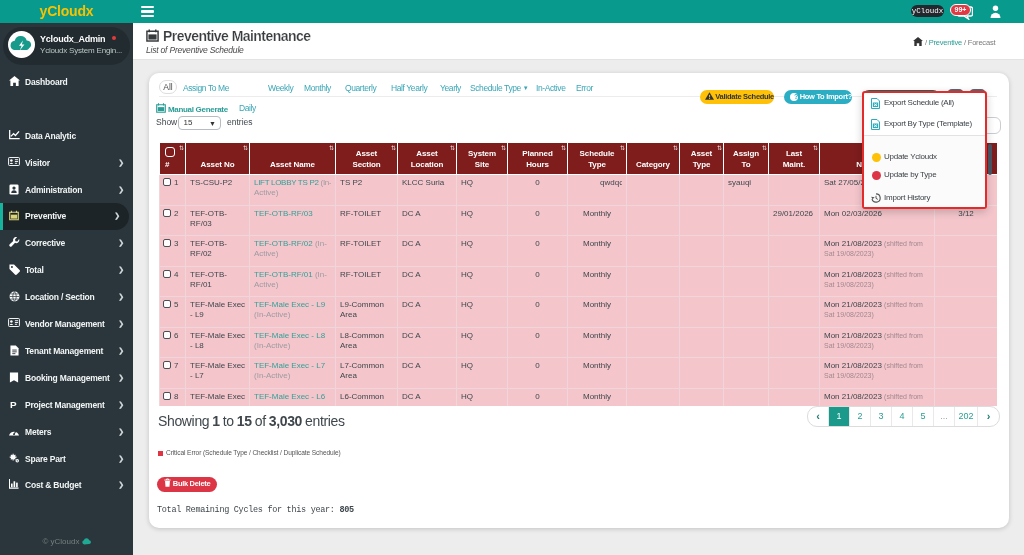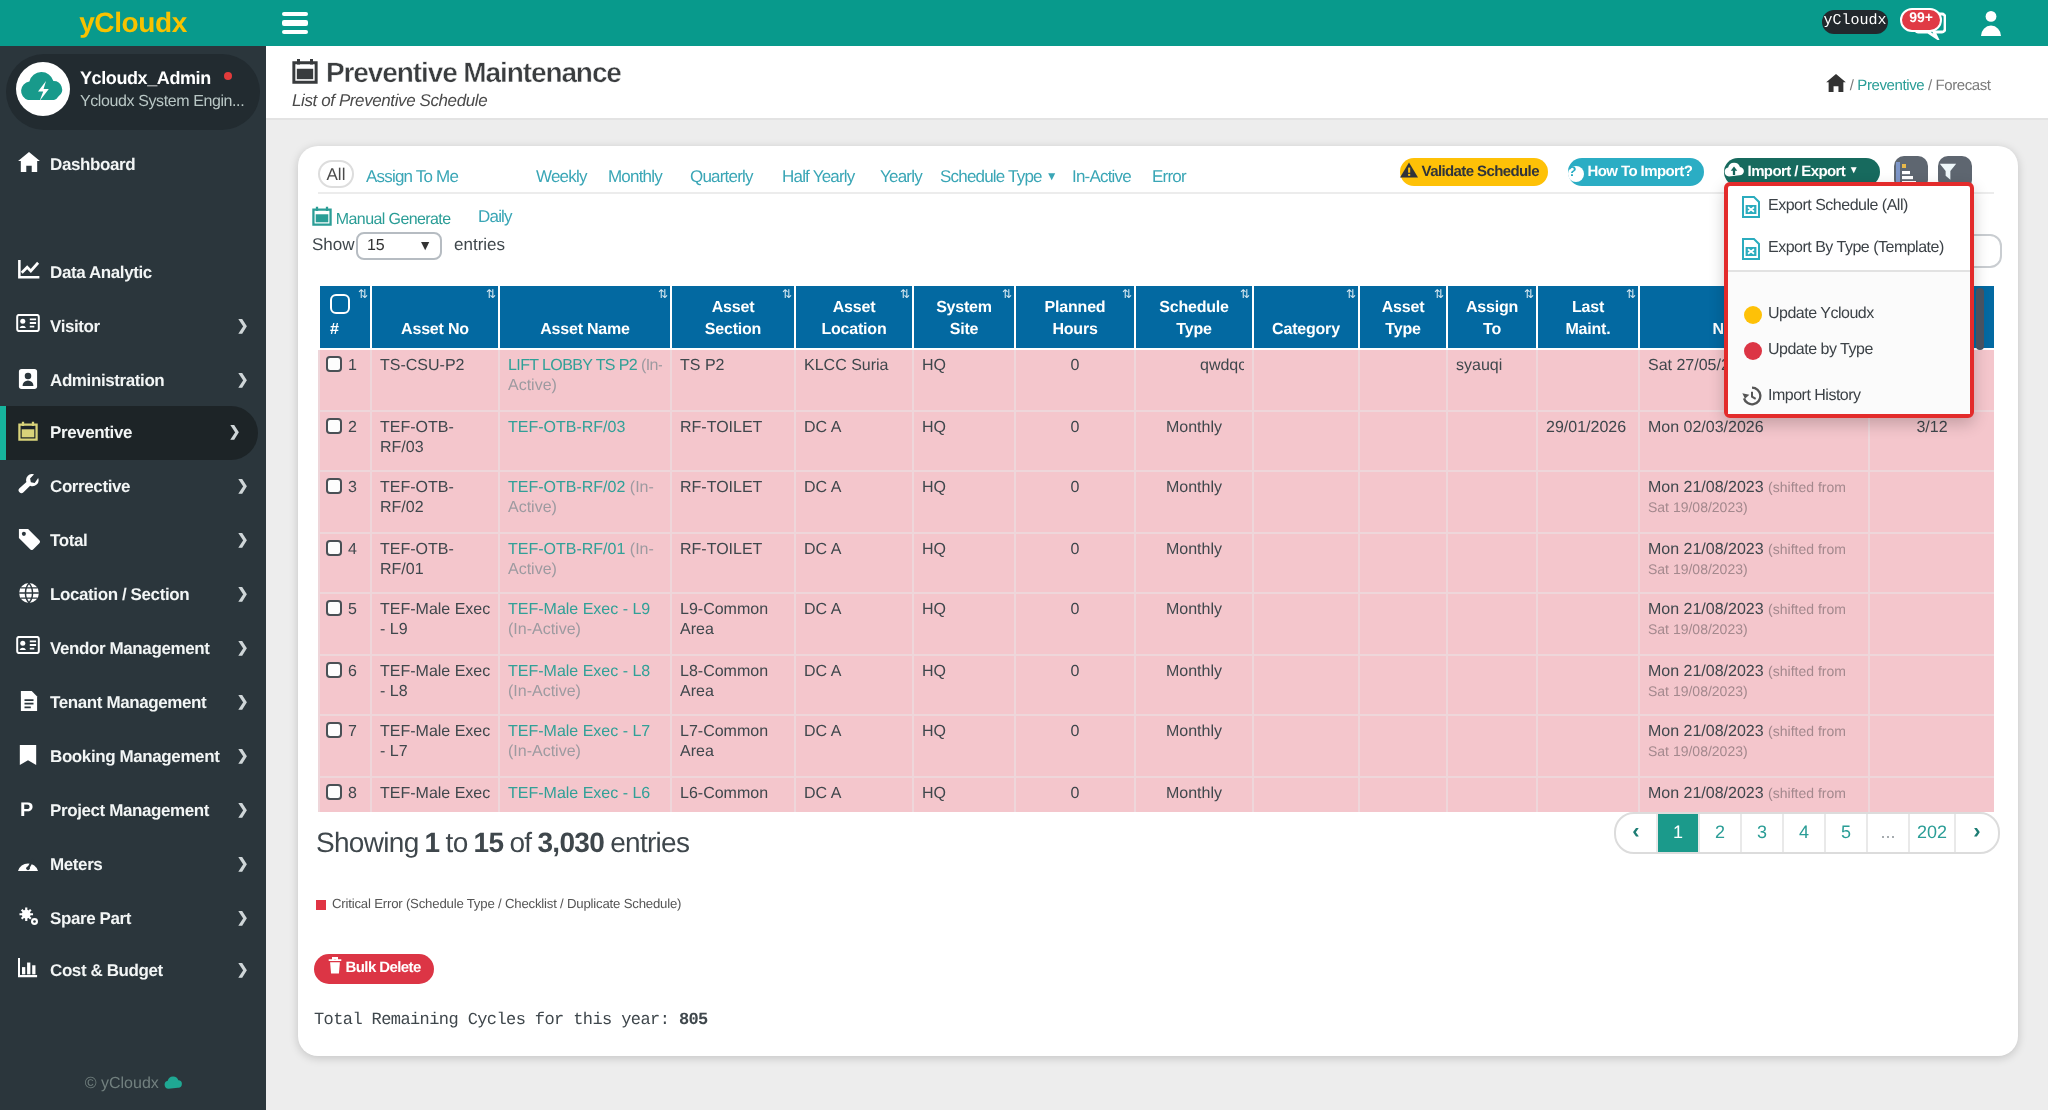--- a/index.html
+++ b/index.html
@@ -23,36 +23,36 @@
 
 
 .card { left:149px; top:73px; width:860px; height:455px; background:#fff; border-radius:10px; box-shadow:0 1px 5px rgba(0,0,0,.18); }
 
 
 .tab { position:absolute; color:#3aa6b6; font-size:8.5px; letter-spacing:-0.4px; white-space:nowrap; }
 .tab-all { left:159px; top:80px; width:18px; height:14px; background:#fff; border:1px solid #ddd; border-radius:8px; color:#4a4a4a; font-size:8.5px; text-align:center; line-height:13px; }
 .tabline { left:159px; top:96px; width:838px; height:1px; background:#ececec; }
 
 
-.btn { position:absolute; border-radius:7px; font-size:7.5px; letter-spacing:-0.3px; font-weight:bold; color:#fff; white-space:nowrap; text-align:left; }
+.btn { position:absolute; border-radius:7px; font-size:7.5px; letter-spacing:-0.3px; font-weight:bold; color:#fff; white-space:nowrap; text-align:right;margin-top:11px; }
 .btn-validate { left:700px; top:79px; width:74px; height:14px; background:#fec107; color:#30343a; line-height:13px; }
 .btn-how { left:784px; top:79px; width:68px; height:14px; background:#2badc4; line-height:13px; }
 .btn-impexp { left:862px; top:79px; width:78px; height:14px; background:#176a5e; line-height:13px; }
 .btn-sq { width:17px; height:17px; background:#5e6670; border-radius:5px; top:78px; }
 
 
-.mgen { left:156px; top:103px; font-size:8px; letter-spacing:-0.3px; color:#2a9d96; font-weight:normal; }
+.mgen { left:156px; top:103px; font-size:8px; letter-spacing:-0.3px; color:#2a9d96; font-weight:bold; }
 .ctl { font-size:8.5px; color:#3f474c; }
 .sel { left:178px; top:116px; width:43px; height:14px; border:1px solid #b6bcc2; border-radius:4px; background:#fff; font-size:8px; color:#333; line-height:12px; }
 .searchbox { left:870px; top:117px; width:131px; height:17px; border:1px solid #c9cdd1; border-radius:6px; background:#fff; }
 
 
 .tblwrap { left:159px; top:142px; width:838px; height:264px; overflow:hidden; }
 table.grid { border-collapse:collapse; table-layout:fixed; width:838px; }
-table.grid th { background:#0369a1; color:#fff; font-weight:bold; font-size:8px; letter-spacing:-0.1px; padding:1px 2px 3px; border:1px solid rgba(255,255,255,.5); position:relative; height:32px; vertical-align:bottom; text-align:center; line-height:1.35; }
+table.grid th { background:#7f1d1d; color:#fff; font-weight:bold; font-size:8px; letter-spacing:-0.1px; padding:1px 2px 3px; border:1px solid rgba(255,255,255,.5); position:relative; height:32px; vertical-align:bottom; text-align:center; line-height:1.35; }
 table.grid td { background:#f4c6cc; color:#3f474c; font-size:8px; padding:3px 4px; border:1px solid #eed6da; vertical-align:top; line-height:1.3; }
 .cc { max-height:24px; overflow:hidden; }
 .ln { white-space:nowrap; overflow:hidden; height:10.4px; }
 .rh { height:30.5px; }
 .sort { position:absolute; top:1px; right:2px; font-size:6px; color:rgba(255,255,255,.85); letter-spacing:-1px; font-weight:normal; }
 .lnk { color:#31a097; }
 .mut { color:#9d9aa0; }
 .gry { color:#8b8f94; }
 .cbx { display:inline-block; width:8px; height:8px; border:1px solid #4a5055; border-radius:2px; background:#fdfdfd; vertical-align:-1px; margin-right:3px; }
 .ctr { text-align:center; }

